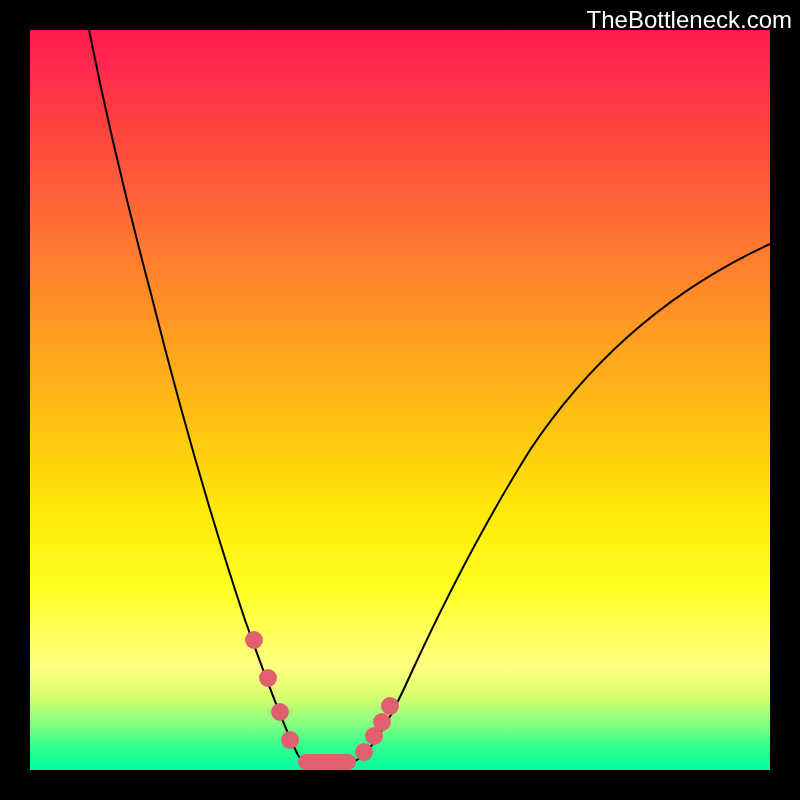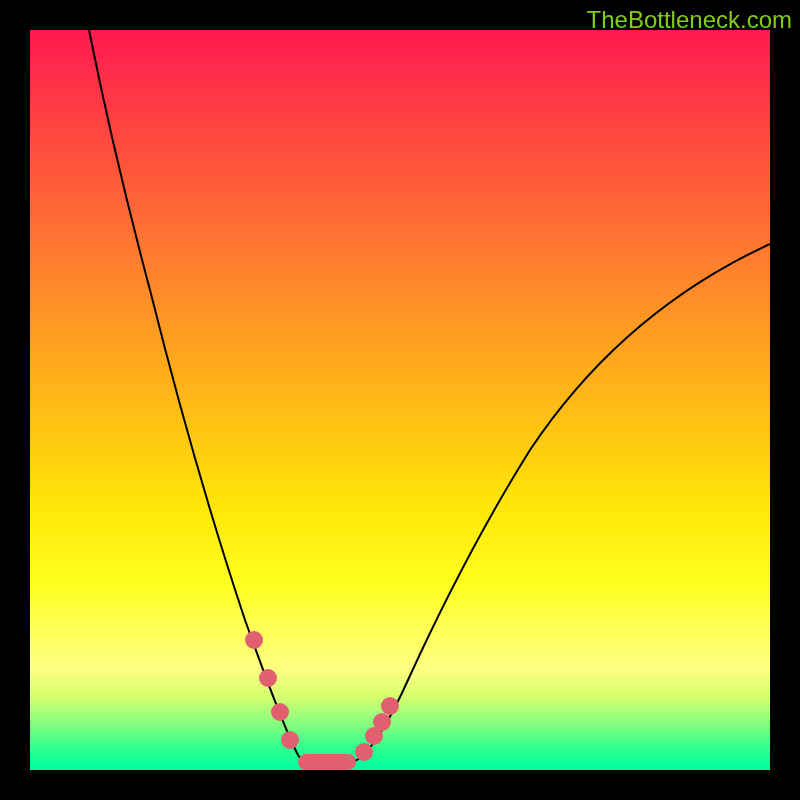--- a/index.html
+++ b/index.html
@@ -1,19 +1,19 @@
 <!DOCTYPE html>
 <html><head>
 <meta charset="utf-8">
 <style>
 *{margin:0;padding:0;box-sizing:border-box}
 body{width:800px;height:800px;background:#000;position:relative;font-family:Arial,sans-serif}
 .chart-area{position:absolute;left:30px;top:30px;width:740px;height:740px;background:linear-gradient(to bottom,
 #ff1a4d 0%,#ff2a4d 5%,#ff4040 12%,#ff5a3a 20%,#ff7a30 30%,#ffa020 42%,#ffc810 55%,#ffe808 65%,#ffff20 75%,#ffff60 82%,#ffff80 86%,#d8ff70 90%,#80ff80 94%,#30ff90 97%,#00ffa0 100%)}
-.watermark{position:absolute;top:6px;right:8px;color:#84cc16;font-size:24px;font-weight:500;z-index:5}
+.watermark{position:absolute;top:6px;right:8px;color:#ffffff;font-size:24px;font-weight:500;z-index:5}
 svg.curve{position:absolute;left:30px;top:30px;width:740px;height:740px;overflow:visible}
 .curve-path{fill:none;stroke:#000;stroke-width:2}
 .pink-mark{fill:#e06070;stroke:none}
 .pink-band{fill:#e06070;stroke:none}
 </style>
 </head>
 <body>
 
 <div class="chart-area"></div>
 

